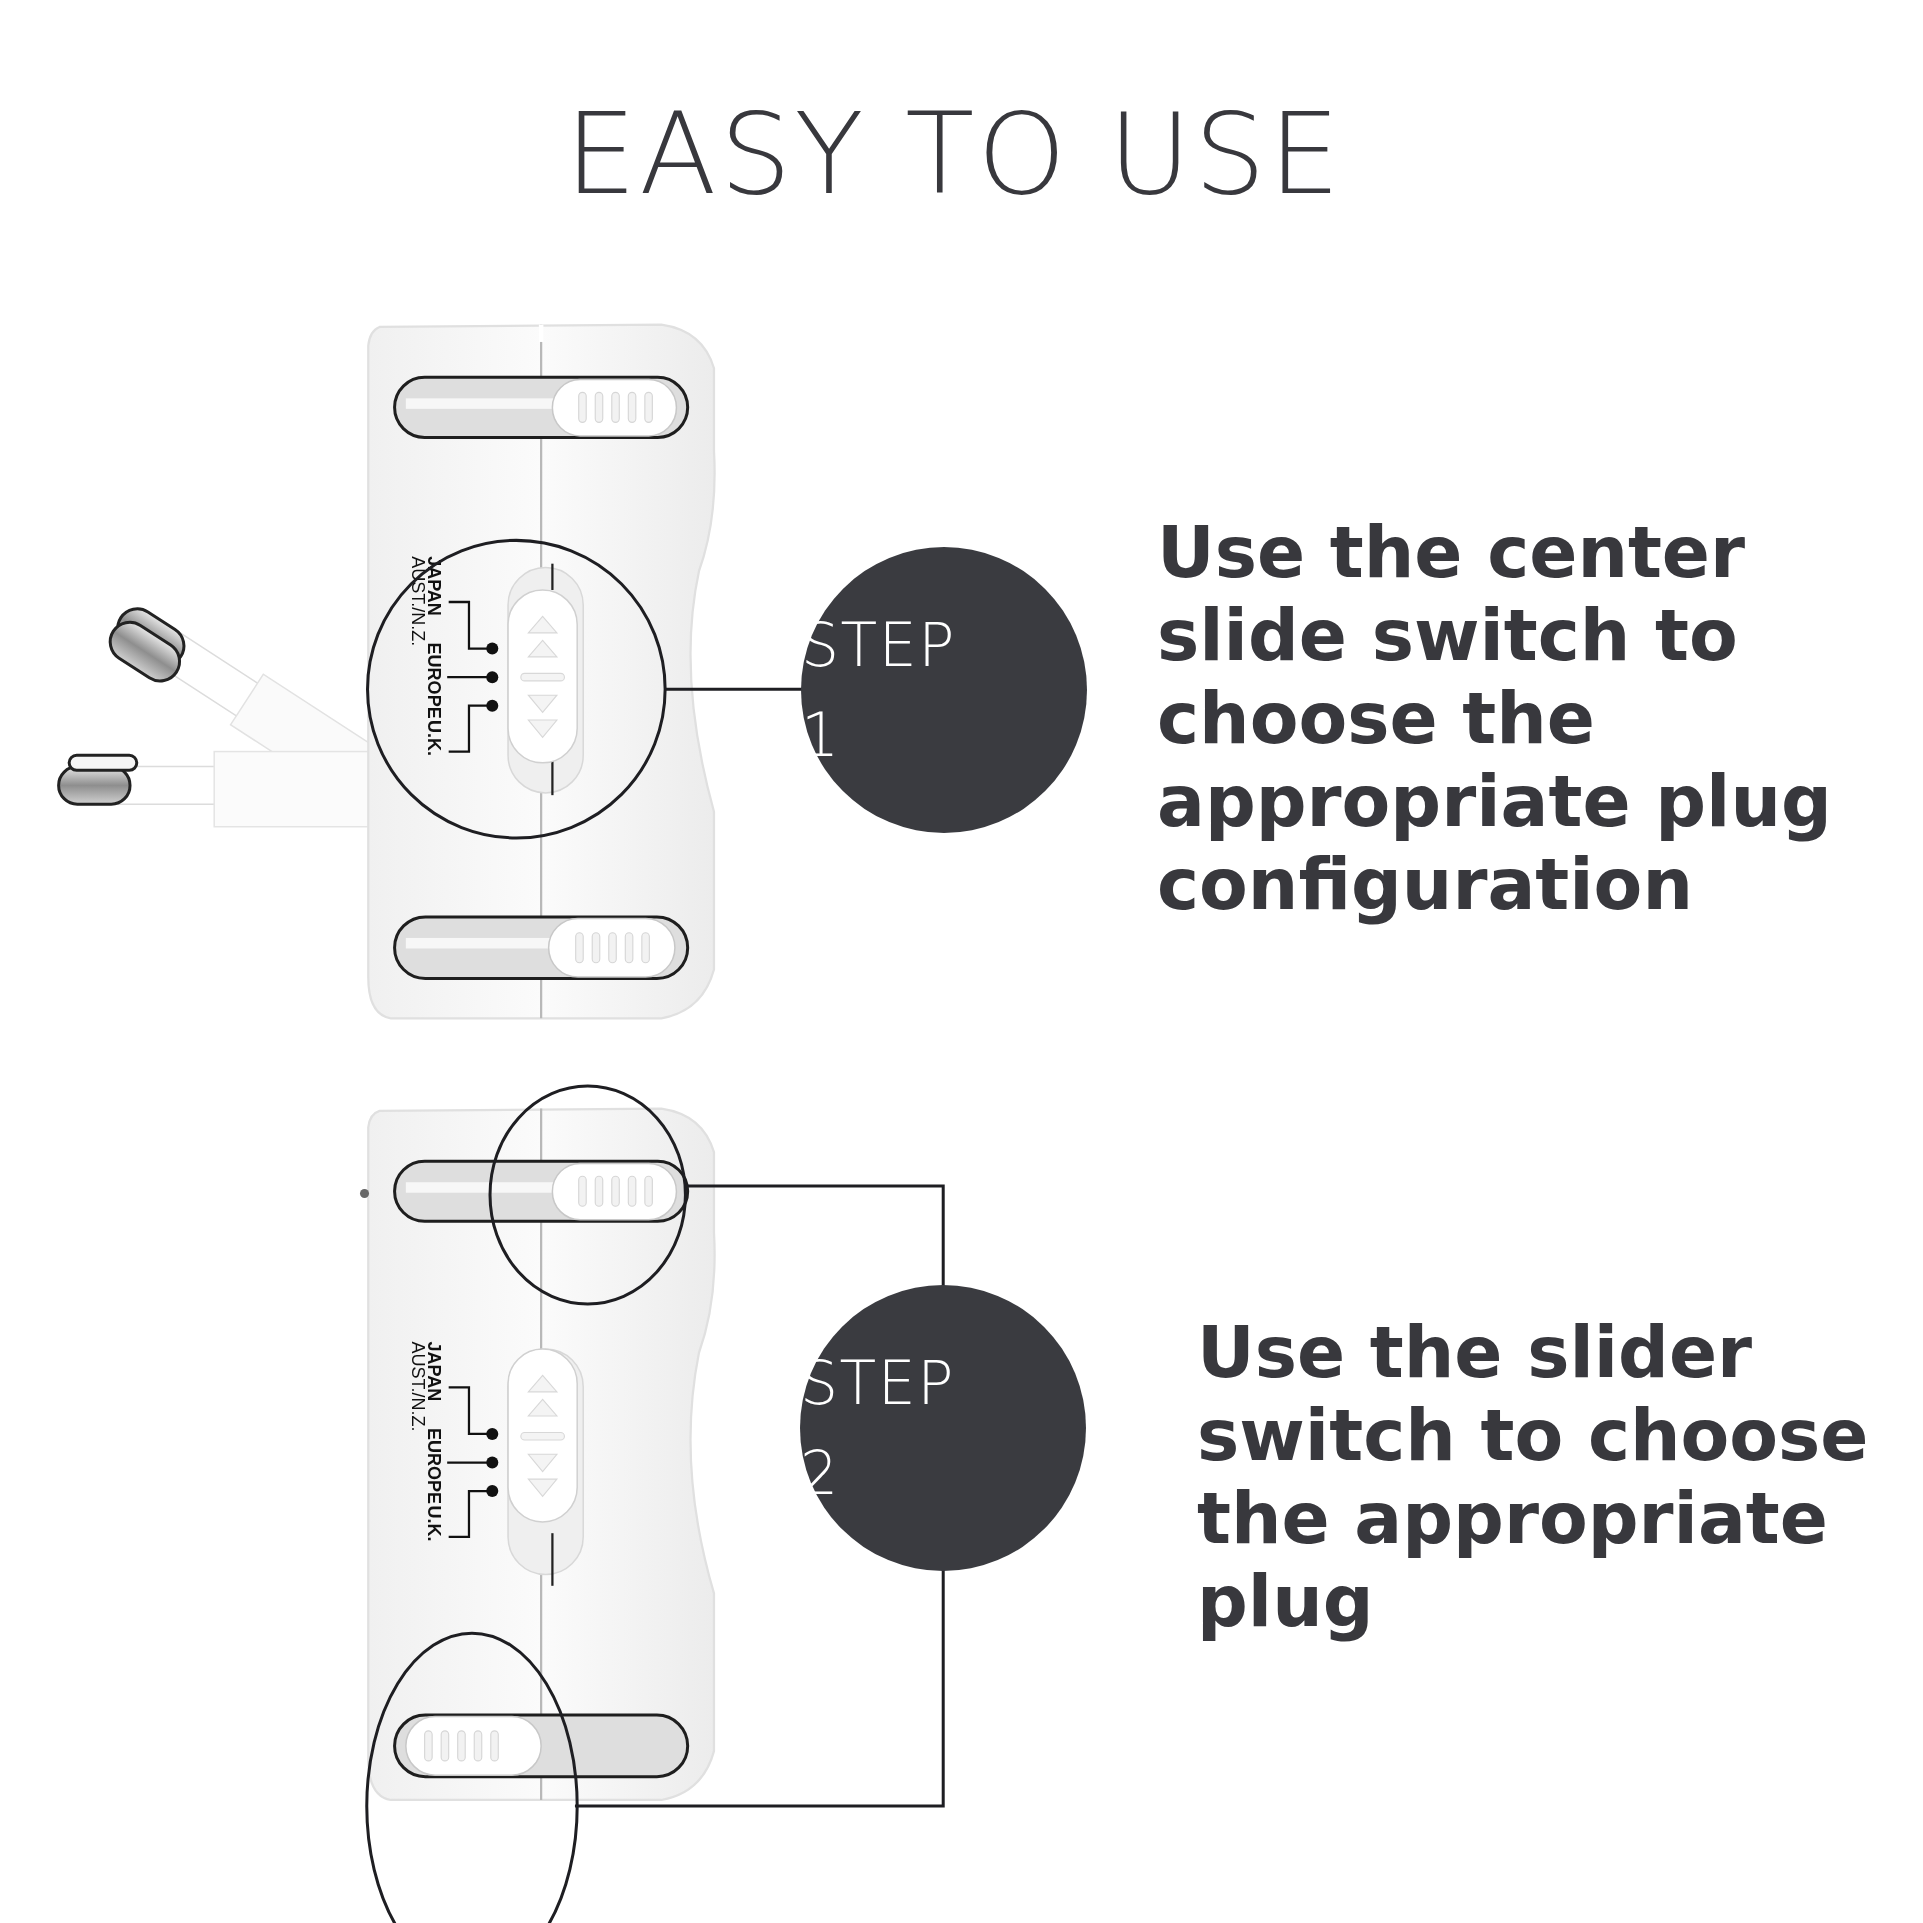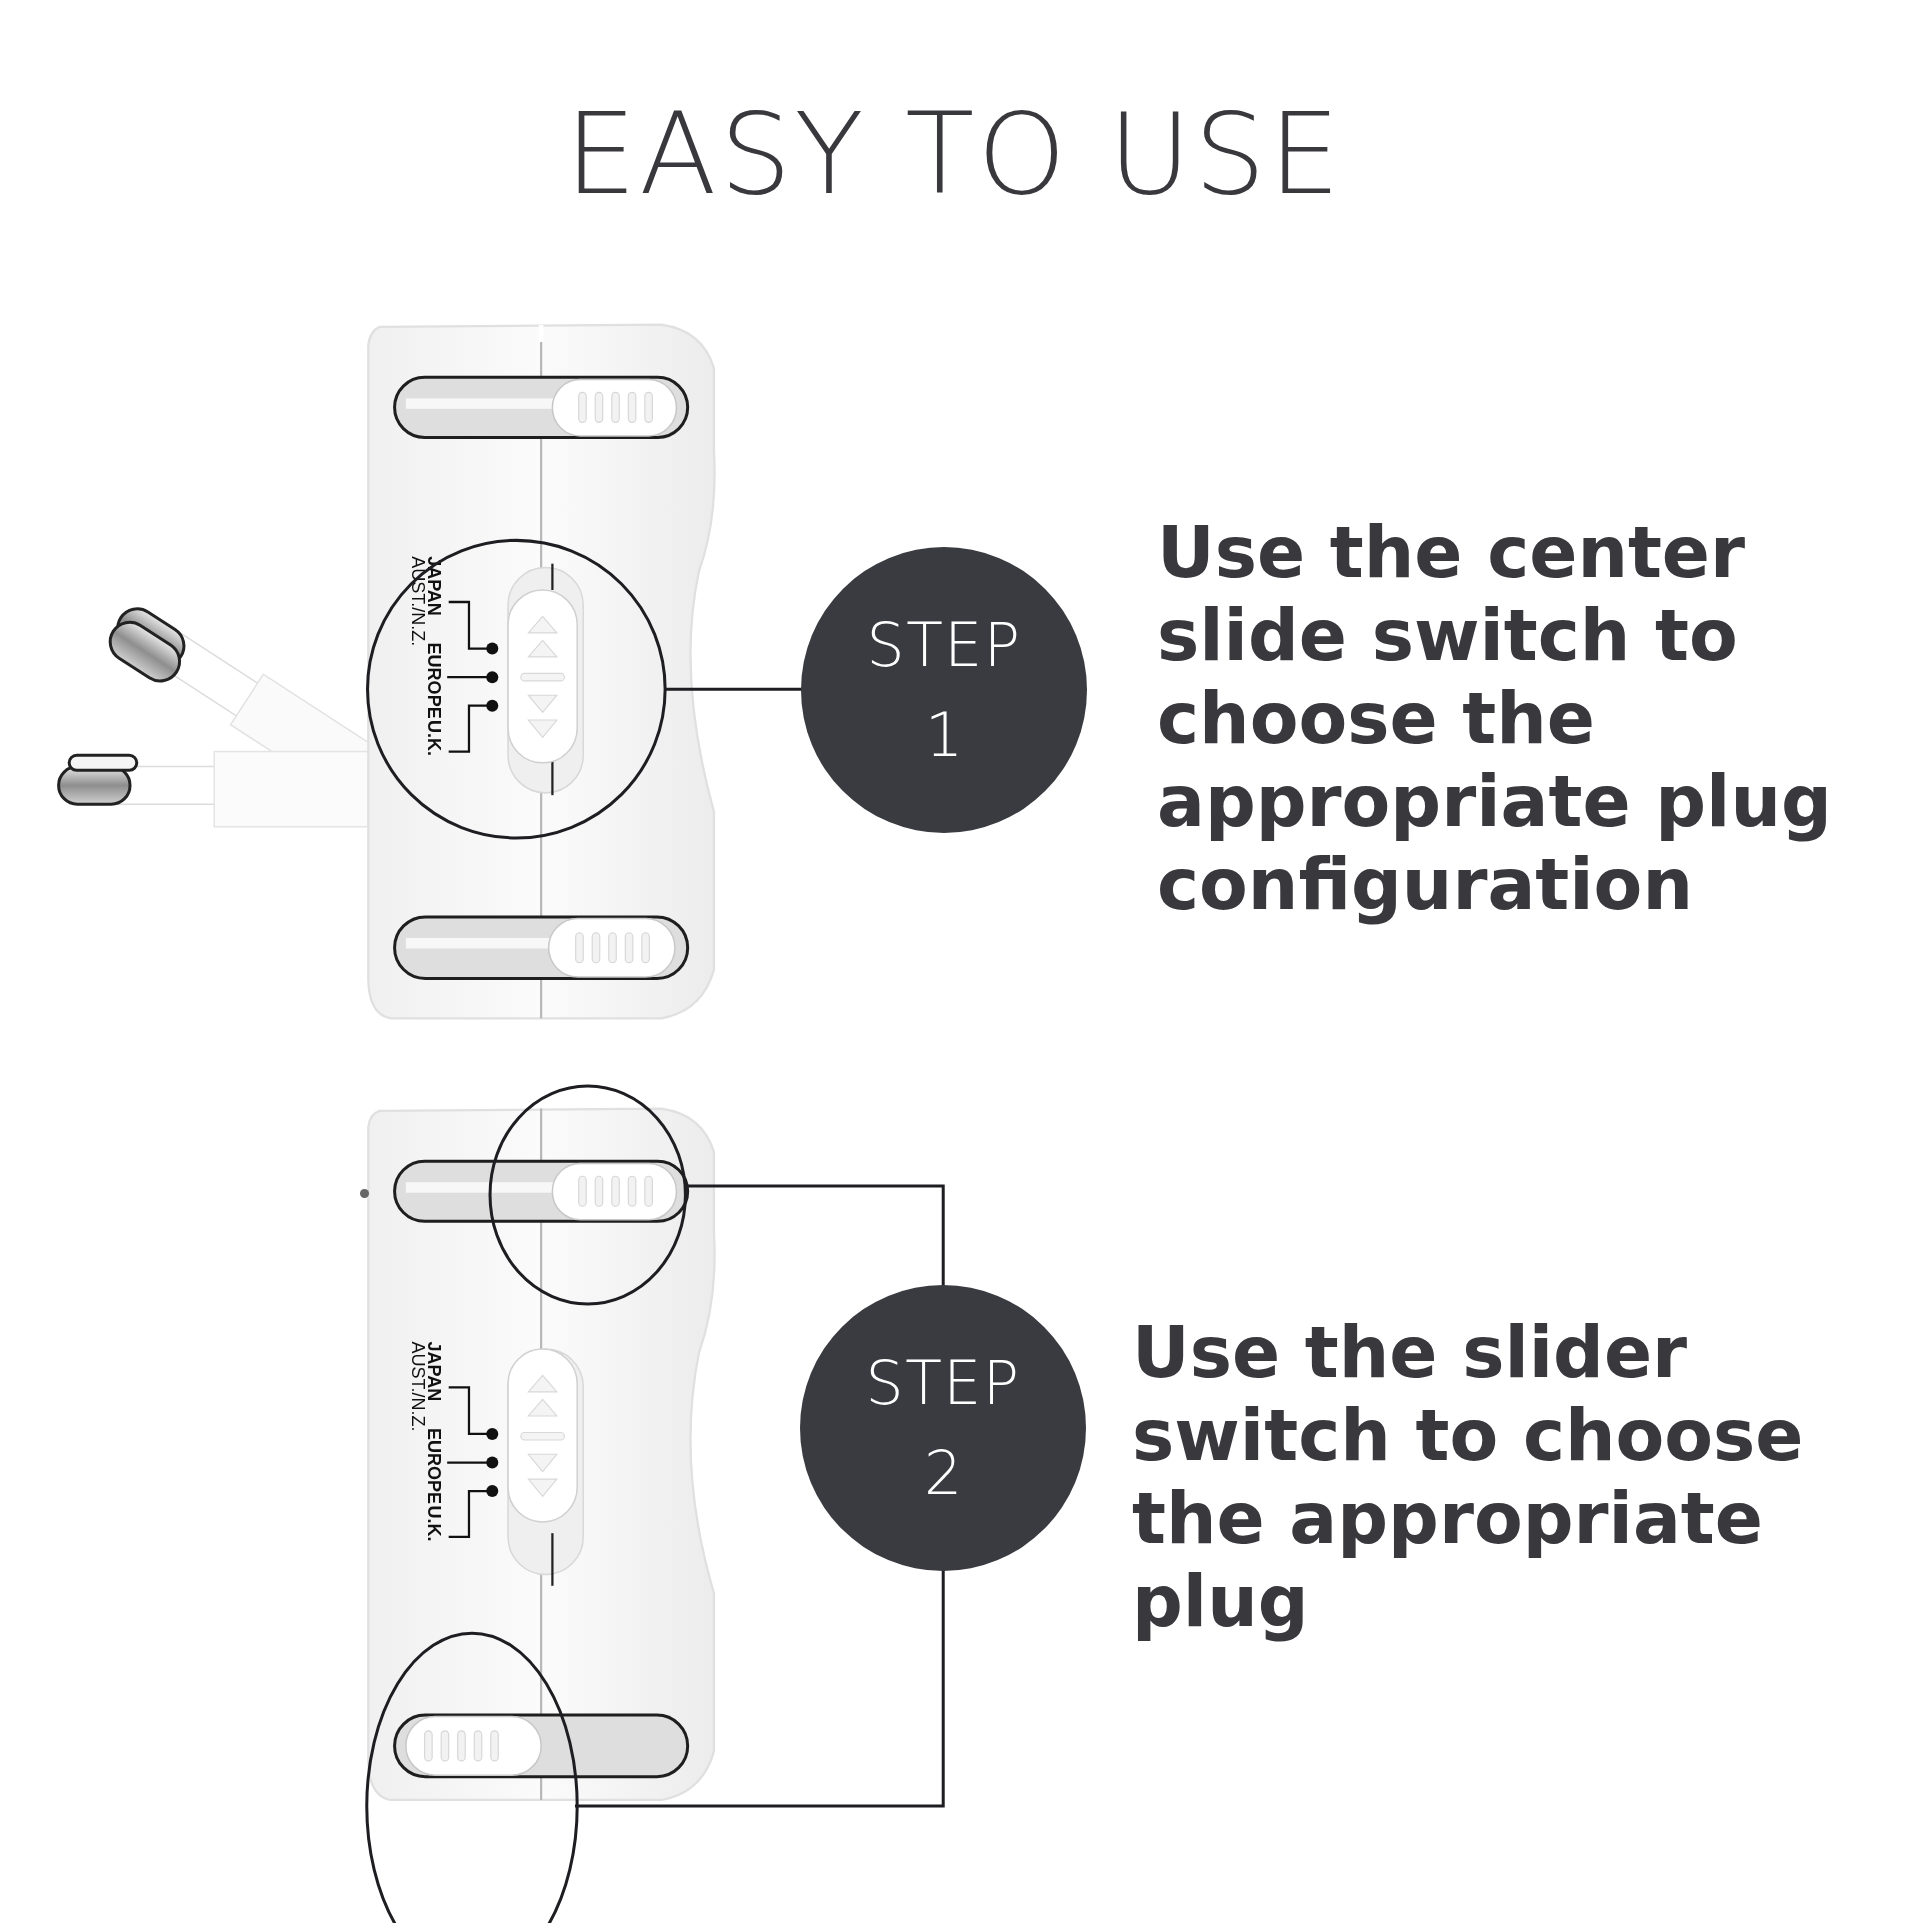--- a/index.html
+++ b/index.html
@@ -1,19 +1,19 @@
 <!DOCTYPE html>
 <html style="font-size:12px"><head>
 <meta charset="utf-8">
 <style>
   html, body { margin: 0; padding: 0; background: #ffffff; }
   body { width: 1924px; height: 1924px; position: relative; overflow: hidden; font-family: "DejaVu Sans", sans-serif; color: #38383d; }
   .title { position: absolute; left: 0; top: 98px; width: 1908px; text-align: center; font-size: 113px; font-weight: 300; letter-spacing: 3px; color: #38383d; font-family: "DejaVu Sans", sans-serif; line-height: 1; }
   .device-svg { position: absolute; left: 0; top: 0; width: 1924px; height: 1924px; }
-  .step-badge { position: absolute; width: 286px; height: 286px; border-radius: 50%; background: #3a3b40; color: #ffffff; display: flex; flex-direction: column; align-items: center; justify-content: center; font-family: "DejaVu Sans", sans-serif; font-weight: 300; }
+  .step-badge { position: absolute; width: 286px; height: 286px; border-radius: 50%; background: #3a3b40; color: #ffffff; display: flex; flex-direction: column; align-items: flex-start; justify-content: center; font-family: "DejaVu Sans", sans-serif; font-weight: 300; }
   .step-badge .word { font-size: 60px; line-height: 1; letter-spacing: 1.5px; }
   .step-badge .num { font-size: 60px; line-height: 1; margin-top: 30px; }
   .step-text { position: absolute; font-family: "DejaVu Sans", sans-serif; font-size: 71px; line-height: 83px; color: #38383d; font-weight: 700; white-space: pre-line; }
 </style>
 </head>
 <body>
 
 <div class="title">EASY TO USE</div>
 
 <svg class="device-svg" viewBox="0 0 2560 2560">
@@ -182,17 +182,17 @@
 <div class="step-text" style="left:1157px; top:511px;">Use the center
 slide switch to
 choose the
 appropriate plug
 configuration</div>
 
 <div class="step-badge" style="left:800px; top:1285px;">
   <span class="word">STEP</span>
   <span class="num">2</span>
 </div>
-<div class="step-text" style="left:1132px; top:1311px;">Use the slider
+<div class="step-text" style="left:1197px; top:1311px;">Use the slider
 switch to choose
 the appropriate
 plug</div>
 
 
 </body></html>

